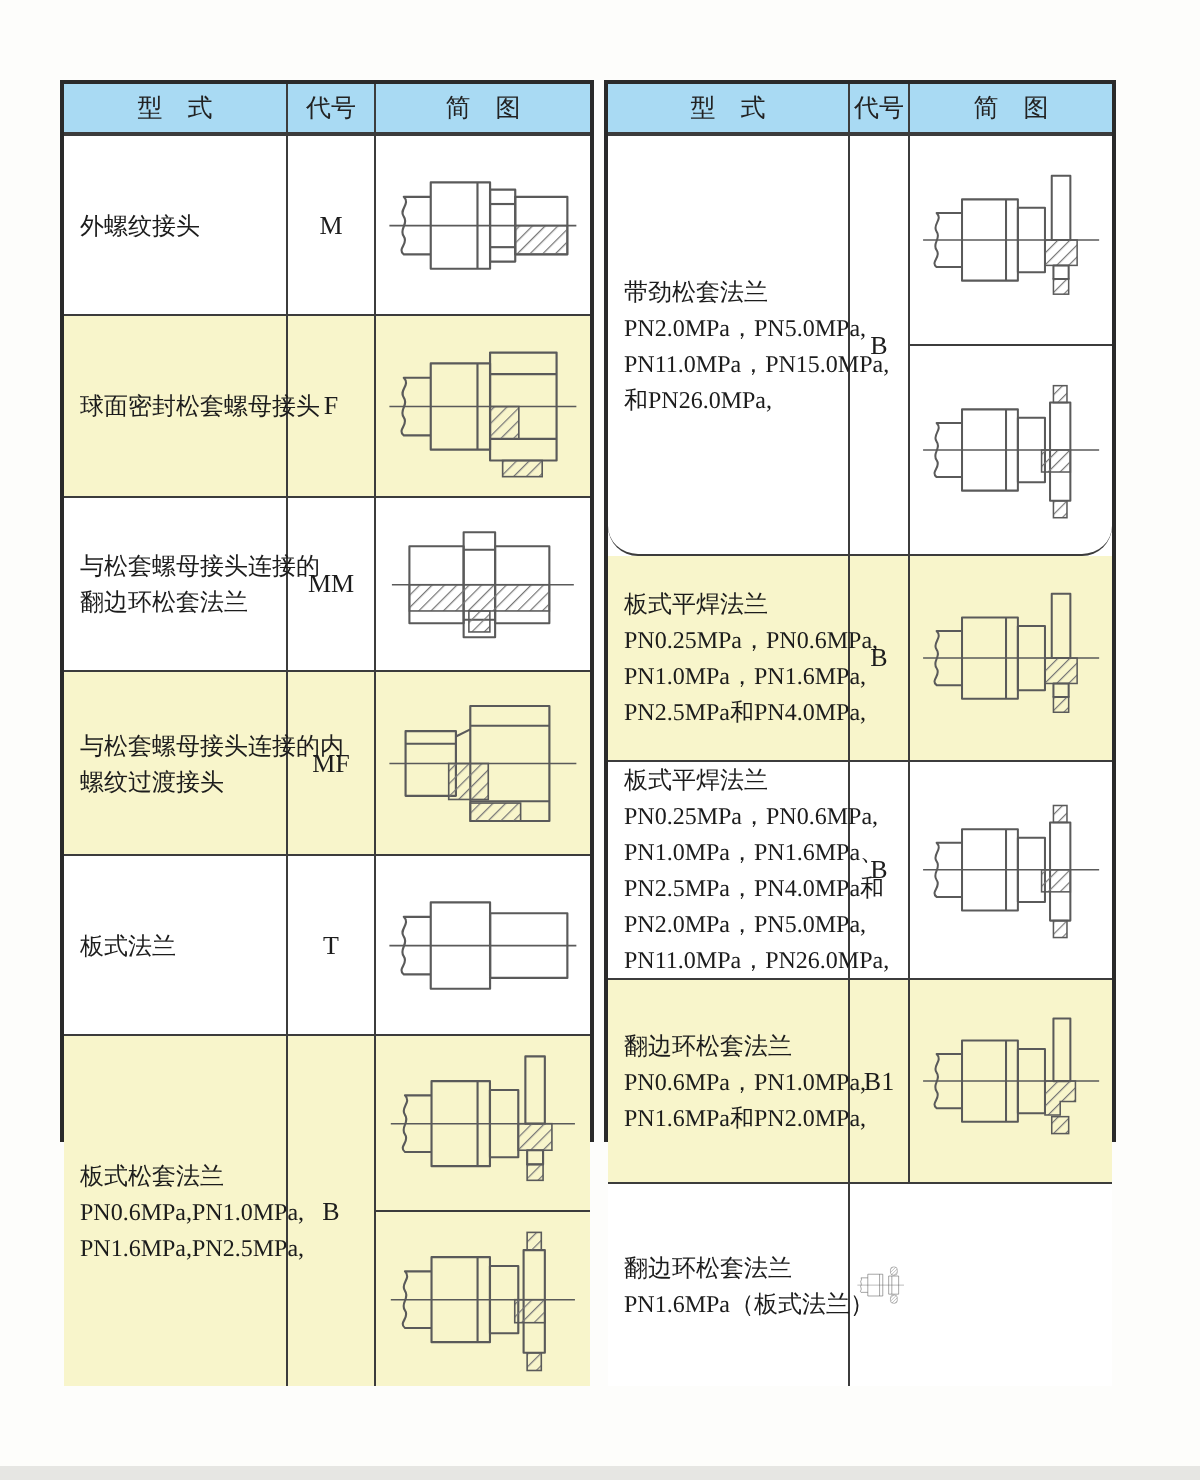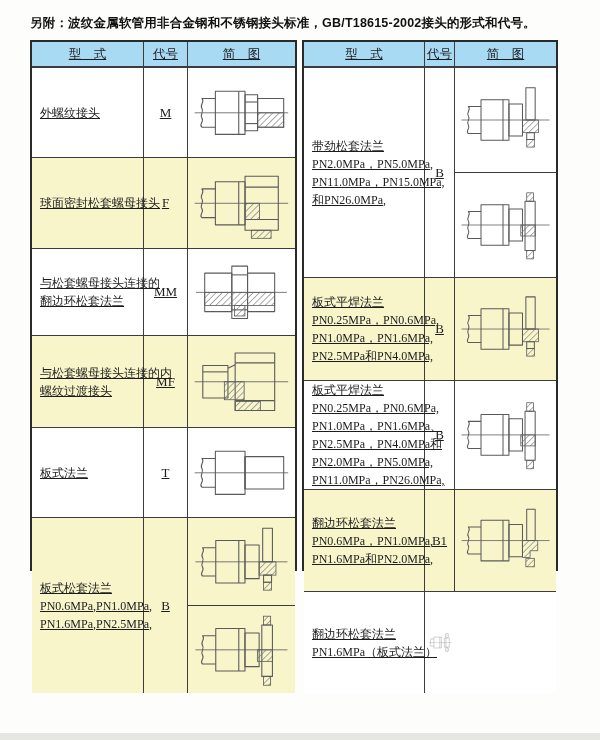--- a/index.html
+++ b/index.html
@@ -22,21 +22,21 @@
   .doc-title{
     position:absolute;left:30px;top:15px;width:545px;
     font-family:"Liberation Sans","DejaVu Sans",sans-serif;
     font-size:12.5px;font-weight:bold;color:#111;
     letter-spacing:.2px;white-space:nowrap;
   }
   .jtable{
     position:absolute;top:40px;height:531px;
     border:2px solid var(--border-dark);
     background:#fff;
-    display:flex;flex-direction:column;text-decoration:underline;
+    display:flex;flex-direction:column;
   }
   #left-table{left:30px;width:267px;}
   #right-table{left:302px;width:256px;}
   .thead{
     height:26px;flex:0 0 26px;
     background:var(--header-bg);
     display:grid;
     border-bottom:2px solid var(--grid);
   }
   #left-table .thead, #left-table .trow{grid-template-columns:112px 44px 1fr;}
@@ -74,21 +74,20 @@
   .page-bottom-shade{
     position:absolute;left:0;right:0;bottom:0;height:7px;
     background:#e6e6e3;
   }
 </style>
 </head>
 <body>
 
 <div class="page">
 
-  <div class="doc-title">另附：波纹金属软管用非合金钢和不锈钢接头标准，GB/T18615-2002接头的形式和代号。</div>
 
   <div class="jtable" id="left-table">
     <div class="thead">
       <div class="hcell">型　式</div>
       <div class="hcell">代号</div>
       <div class="hcell">简　图</div>
     </div>
     <div class="tbody">
         <div class="trow" style="height: 90px; flex: 0 0 90px;">
           <div class="cell typec">
@@ -266,21 +265,21 @@
       </div>
   </div>
 
   <div class="jtable" id="right-table">
     <div class="thead">
       <div class="hcell">型　式</div>
       <div class="hcell">代号</div>
       <div class="hcell">简　图</div>
     </div>
     <div class="tbody">
-        <div class="trow" style="height: 210px; flex: 0 0 210px;">
+        <div class="trow" style="height: 210px; flex: 0 0 210px; border-radius: 15px;">
           <div class="cell typec">
             <div class="tline">带劲松套法兰</div>
             <div class="tline">PN2.0MPa，PN5.0MPa,</div>
             <div class="tline">PN11.0MPa，PN15.0MPa,</div>
             <div class="tline">和PN26.0MPa,</div>
           </div>
           <div class="cell codec">B</div>
           <div class="cell diagc">
             <div class="dsub">
               <svg viewBox="0 0 110 90" preserveAspectRatio="xMidYMid meet">

